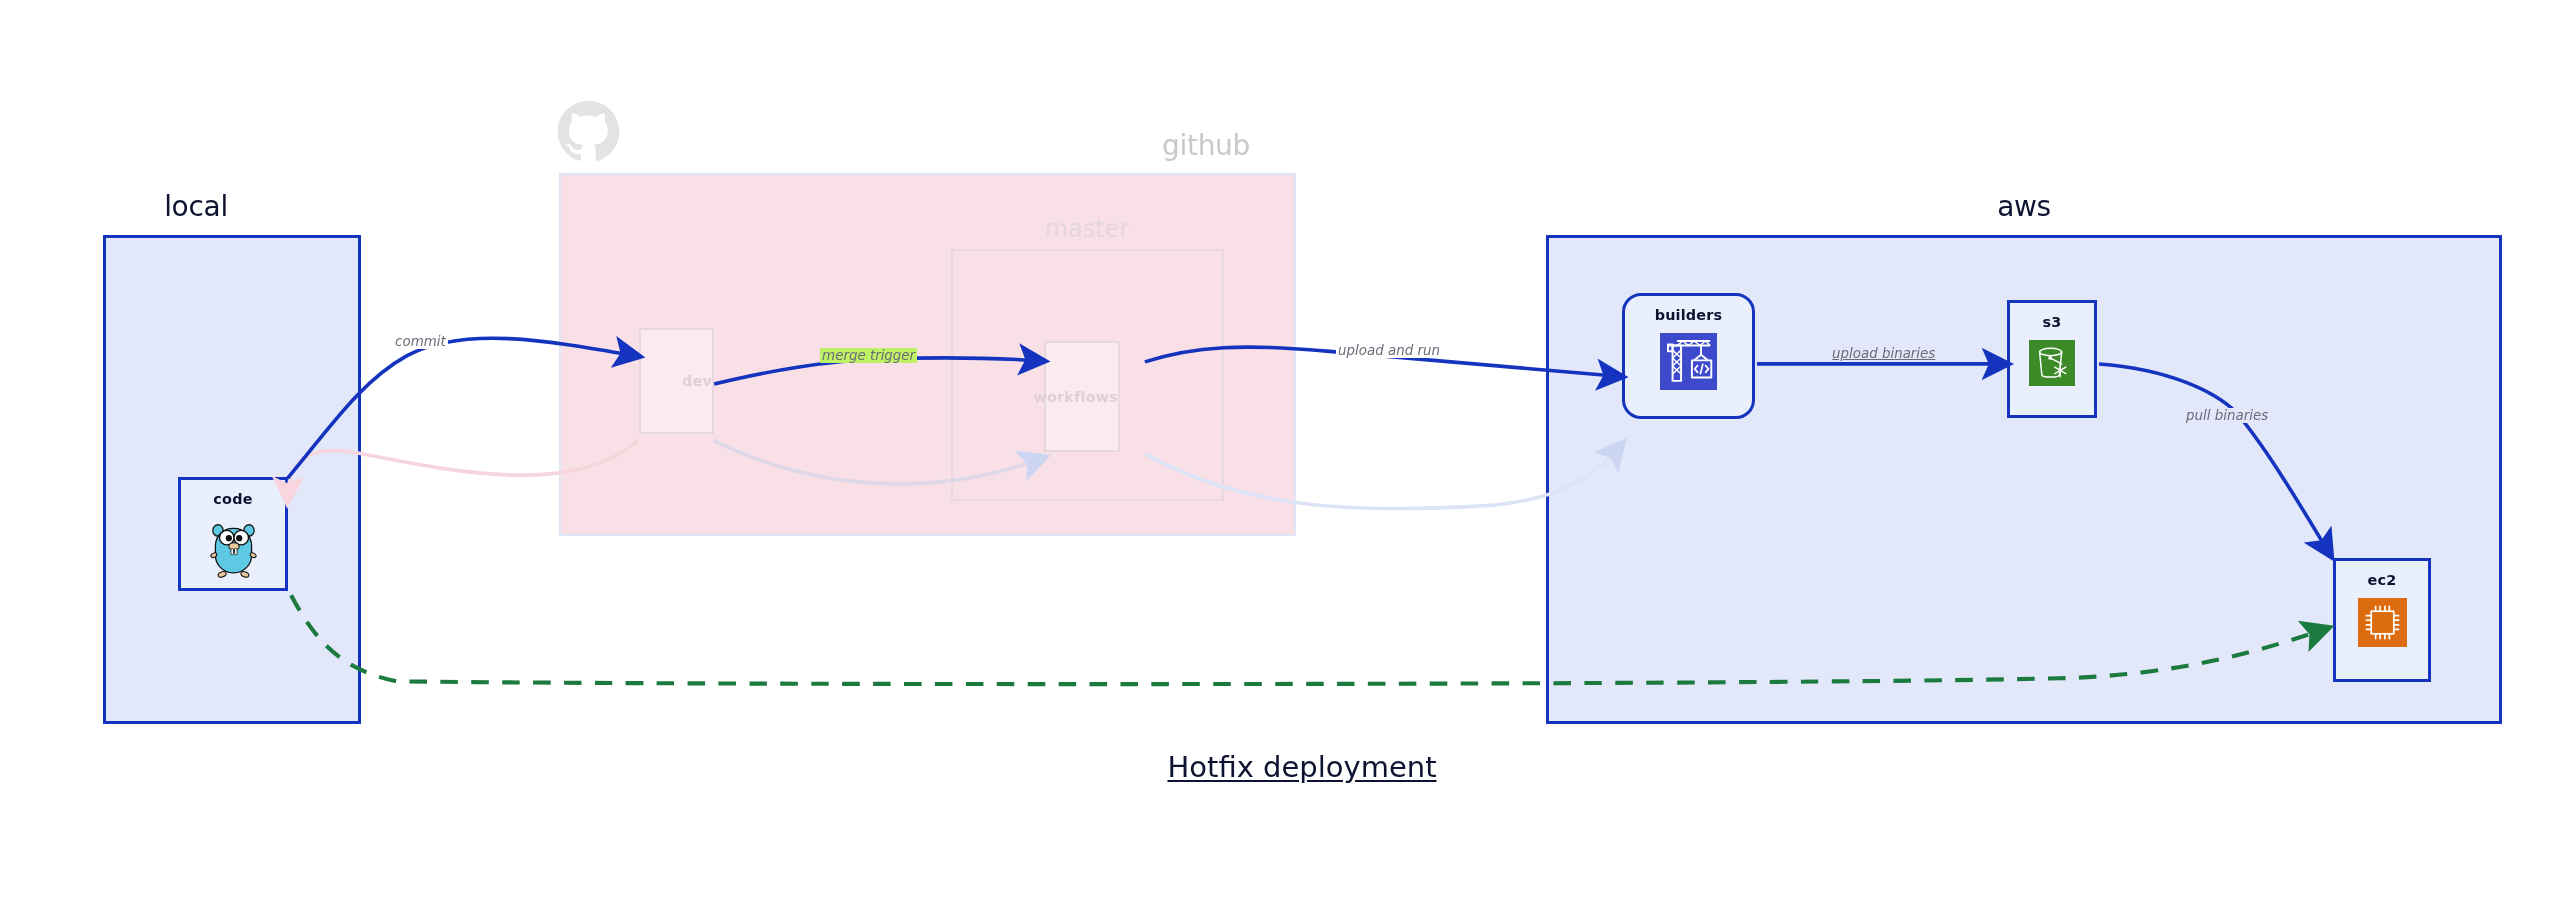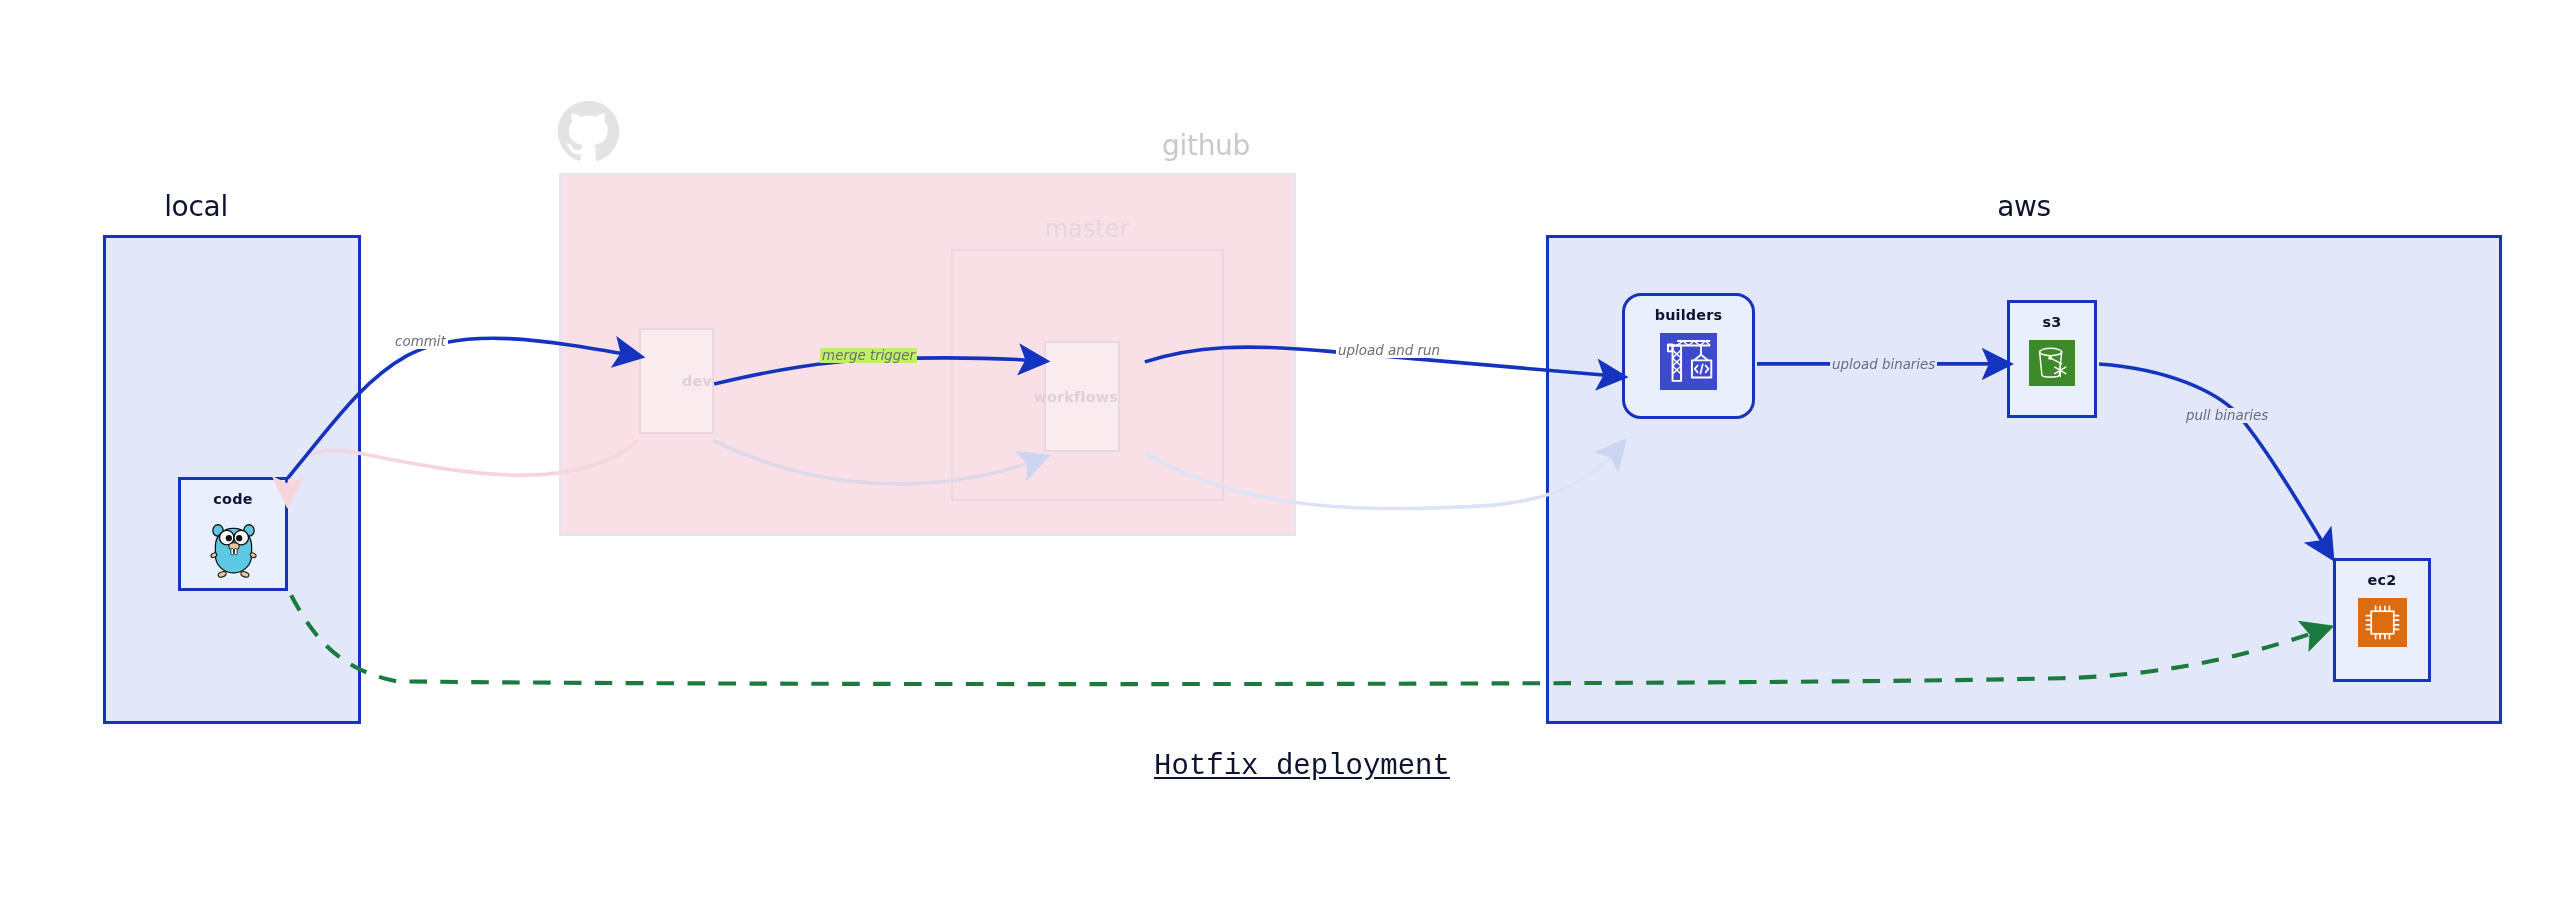--- a/index.html
+++ b/index.html
@@ -131,42 +131,41 @@
     font-style: italic;
     color: #6b6b78;
     white-space: nowrap;
     background: #ffffff;
     padding: 0 2.1px;
   }
 
   .lbl-commit       { left: 393px;  top: 334px; }
   .lbl-merge        { left: 820px; top: 348px; background:#bef264; }
   .lbl-upload-run   { left: 1336px; top: 343px; }
-  .lbl-upload-bin   { left: 1830px; top: 357px; background:#e2e8f9; }
+  .lbl-upload-bin   { left: 1830px; top: 346px; background:#e2e8f9;text-decoration:underline; }
   .lbl-pull-bin     { left: 2184px; top: 408px; background:#e2e8f9; }
 
   
   #arrows {
     position: absolute;
     left: 0; top: 0;
     width: 2604px; height: 902px;
     pointer-events: none;
   }
   
   .caption {
     position: absolute;
     left: 1302px;
     top: 750px;
     transform: translateX(-50%);
     font-size: 29px;
     color: #0d1330;
     text-decoration: underline;
     text-underline-offset: 3.1px;
     white-space: nowrap;
-    font-family: Liberation Mono, monospace;
   }
   
   .octocat {
     position: absolute;
     left: 555px;
     top: 98px;
     width: 67px;
     height: 67px;
   }
 </style>

